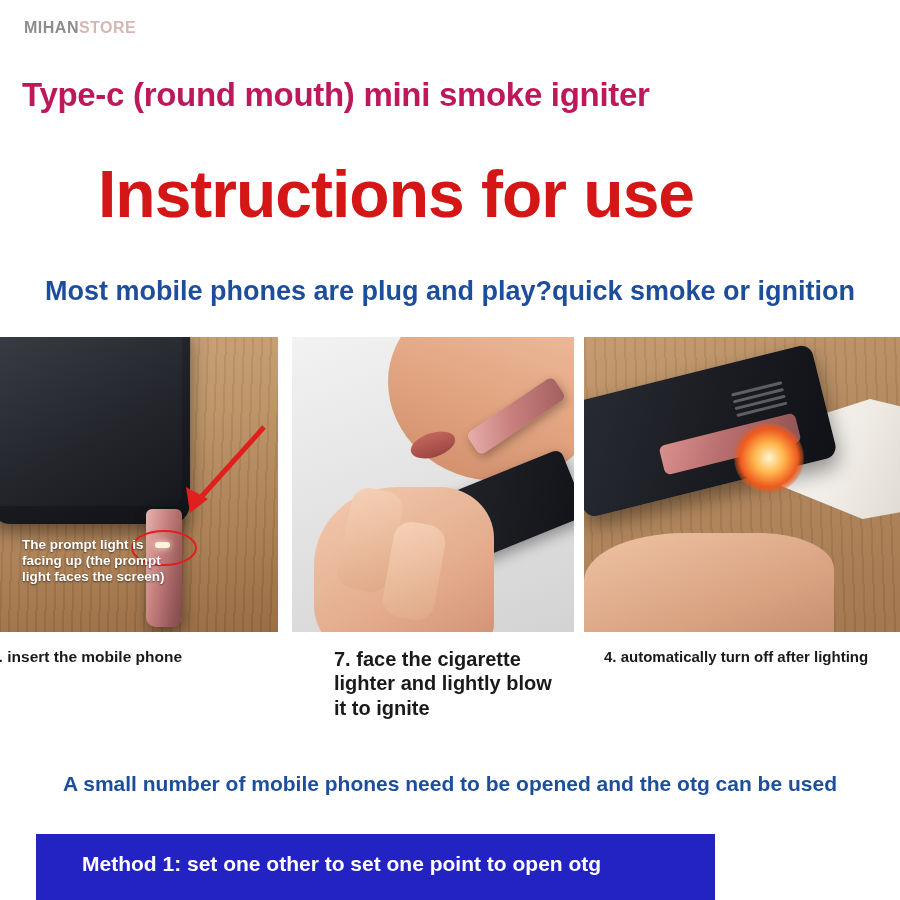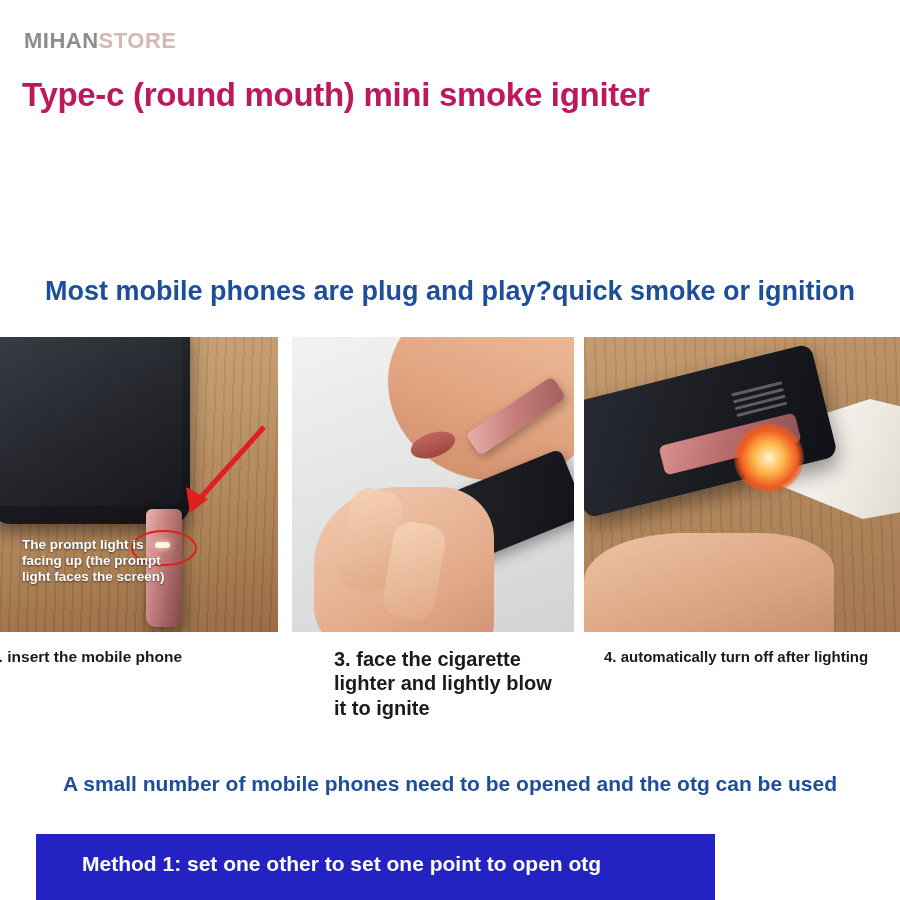--- a/index.html
+++ b/index.html
@@ -18,22 +18,22 @@
     position: relative;
     width: 900px;
     height: 900px;
     background: #ffffff;
   }
 
   
   .brand {
     position: absolute;
     left: 24px;
-    top: 28px;
-    font-size: 22px;
+    top: 19px;
+    font-size: 16px;
     font-weight: 700;
     letter-spacing: 0.5px;
     white-space: nowrap;
   }
   .brand .mihan { color: #8d8d8d; }
   .brand .store { color: #d6b7b3; }
 
   
   .product-title {
     position: absolute;
@@ -316,20 +316,21 @@
 </head>
 <body>
 
 <div class="page">
 
   <div class="brand">
     <span class="mihan">MIHAN</span><span class="store">STORE</span>
   </div>
 
   <div class="product-title">Type-c (round mouth) mini smoke igniter</div>
+  <div class="instructions">Instructions for use</div>
   <div class="subhead">Most mobile phones are plug and play?quick smoke or ignition</div>
 
   <div class="photos">
 
     <div class="photo p1">
       <div class="bg"></div>
       <div class="wood-grain"></div>
       <div class="phone">
         <div class="phone-screen"></div>
       </div>
@@ -366,21 +367,21 @@
           <i></i>
           <i></i>
       </div>
       <div class="igniter"></div>
       <div class="glow"></div>
       <div class="hand"></div>
     </div>
   </div>
 
   <div class="step-caption cap1">1. insert the mobile phone</div>
-  <div class="step-caption cap2">3. face the cigarette lighter and lightly blow it to ignite</div>
+  <div class="step-caption cap2">7. face the cigarette lighter and lightly blow it to ignite</div>
   <div class="step-caption cap3">4. automatically turn off after lighting</div>
 
   <div class="note">A small number of mobile phones need to be opened and the otg can be used</div>
 
   <div class="method-banner">
     <div class="label">Method 1: set one other to set one point to open otg</div>
   </div>
 
 </div>
 

